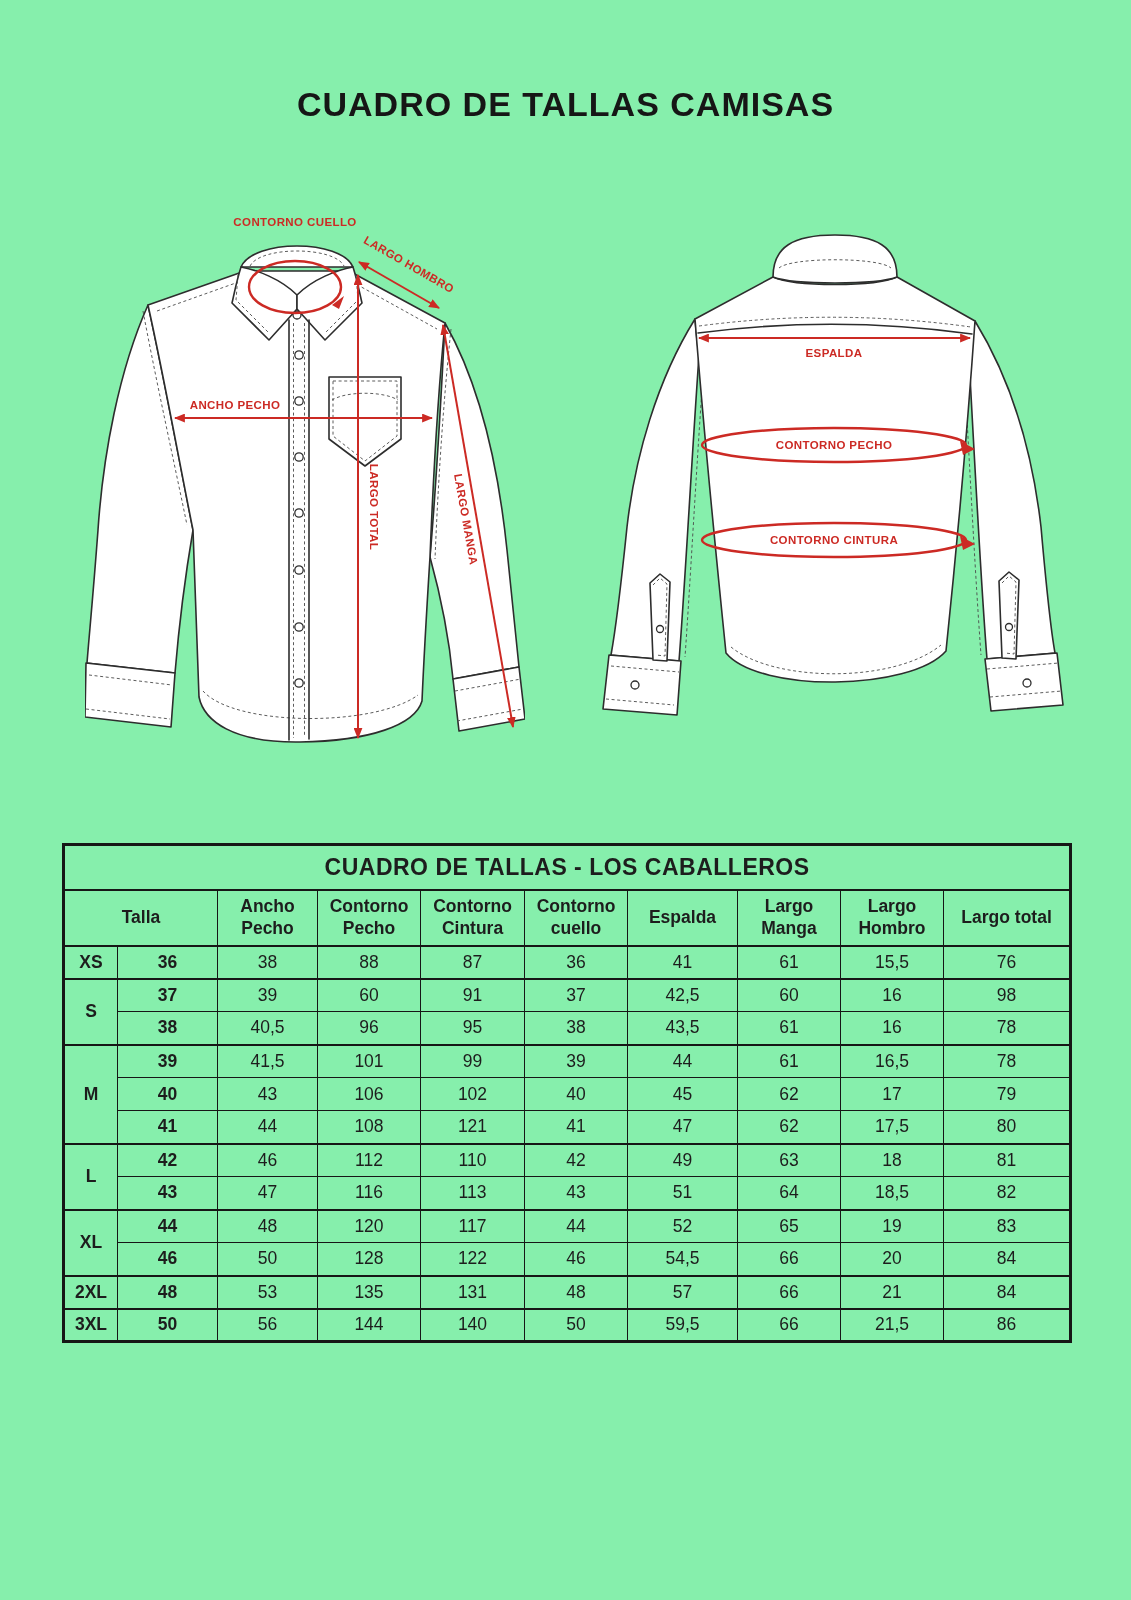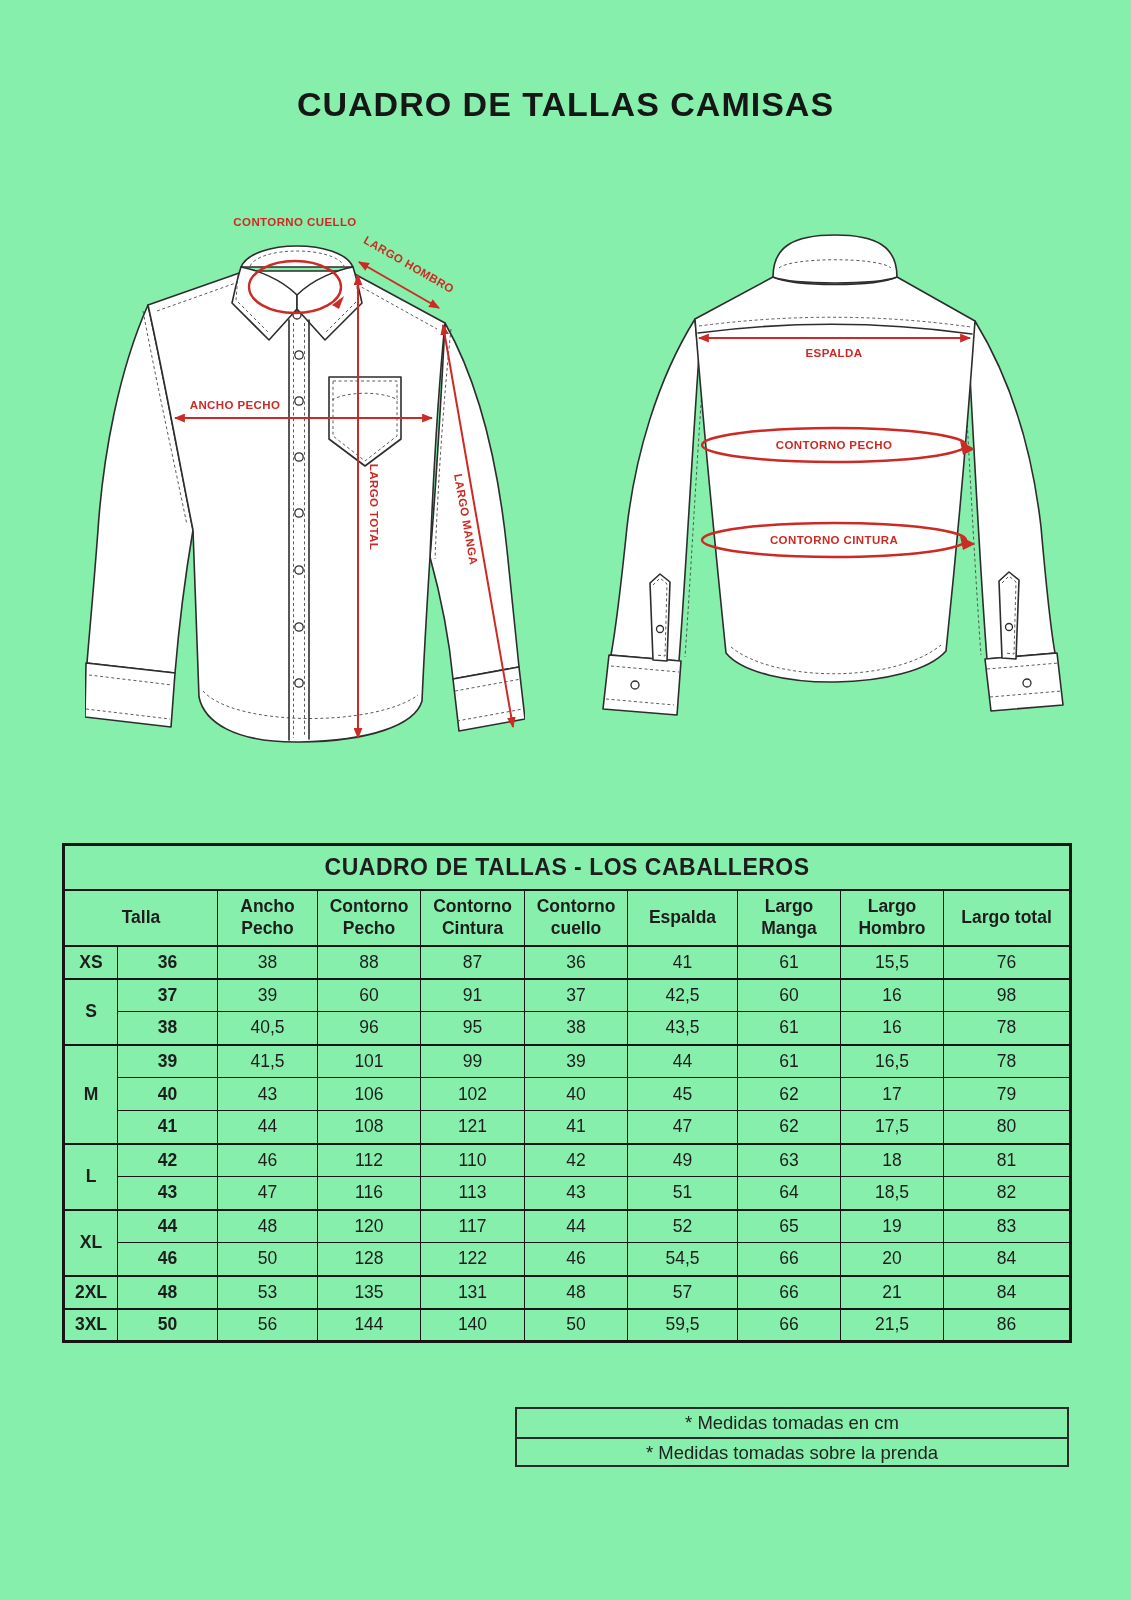--- a/index.html
+++ b/index.html
@@ -354,18 +354,14 @@
           <td class="val-cell">140</td>
           <td class="val-cell">50</td>
           <td class="val-cell">59,5</td>
           <td class="val-cell">66</td>
           <td class="val-cell">21,5</td>
           <td class="val-cell">86</td>
         </tr>
       </tbody>
   </table>
 
-  <div class="notes">
-    <div class="note-row">* Medidas tomadas en cm</div>
-    <div class="note-row">* Medidas tomadas sobre la prenda</div>
-  </div>
 
 </div>
 
 </body></html>

